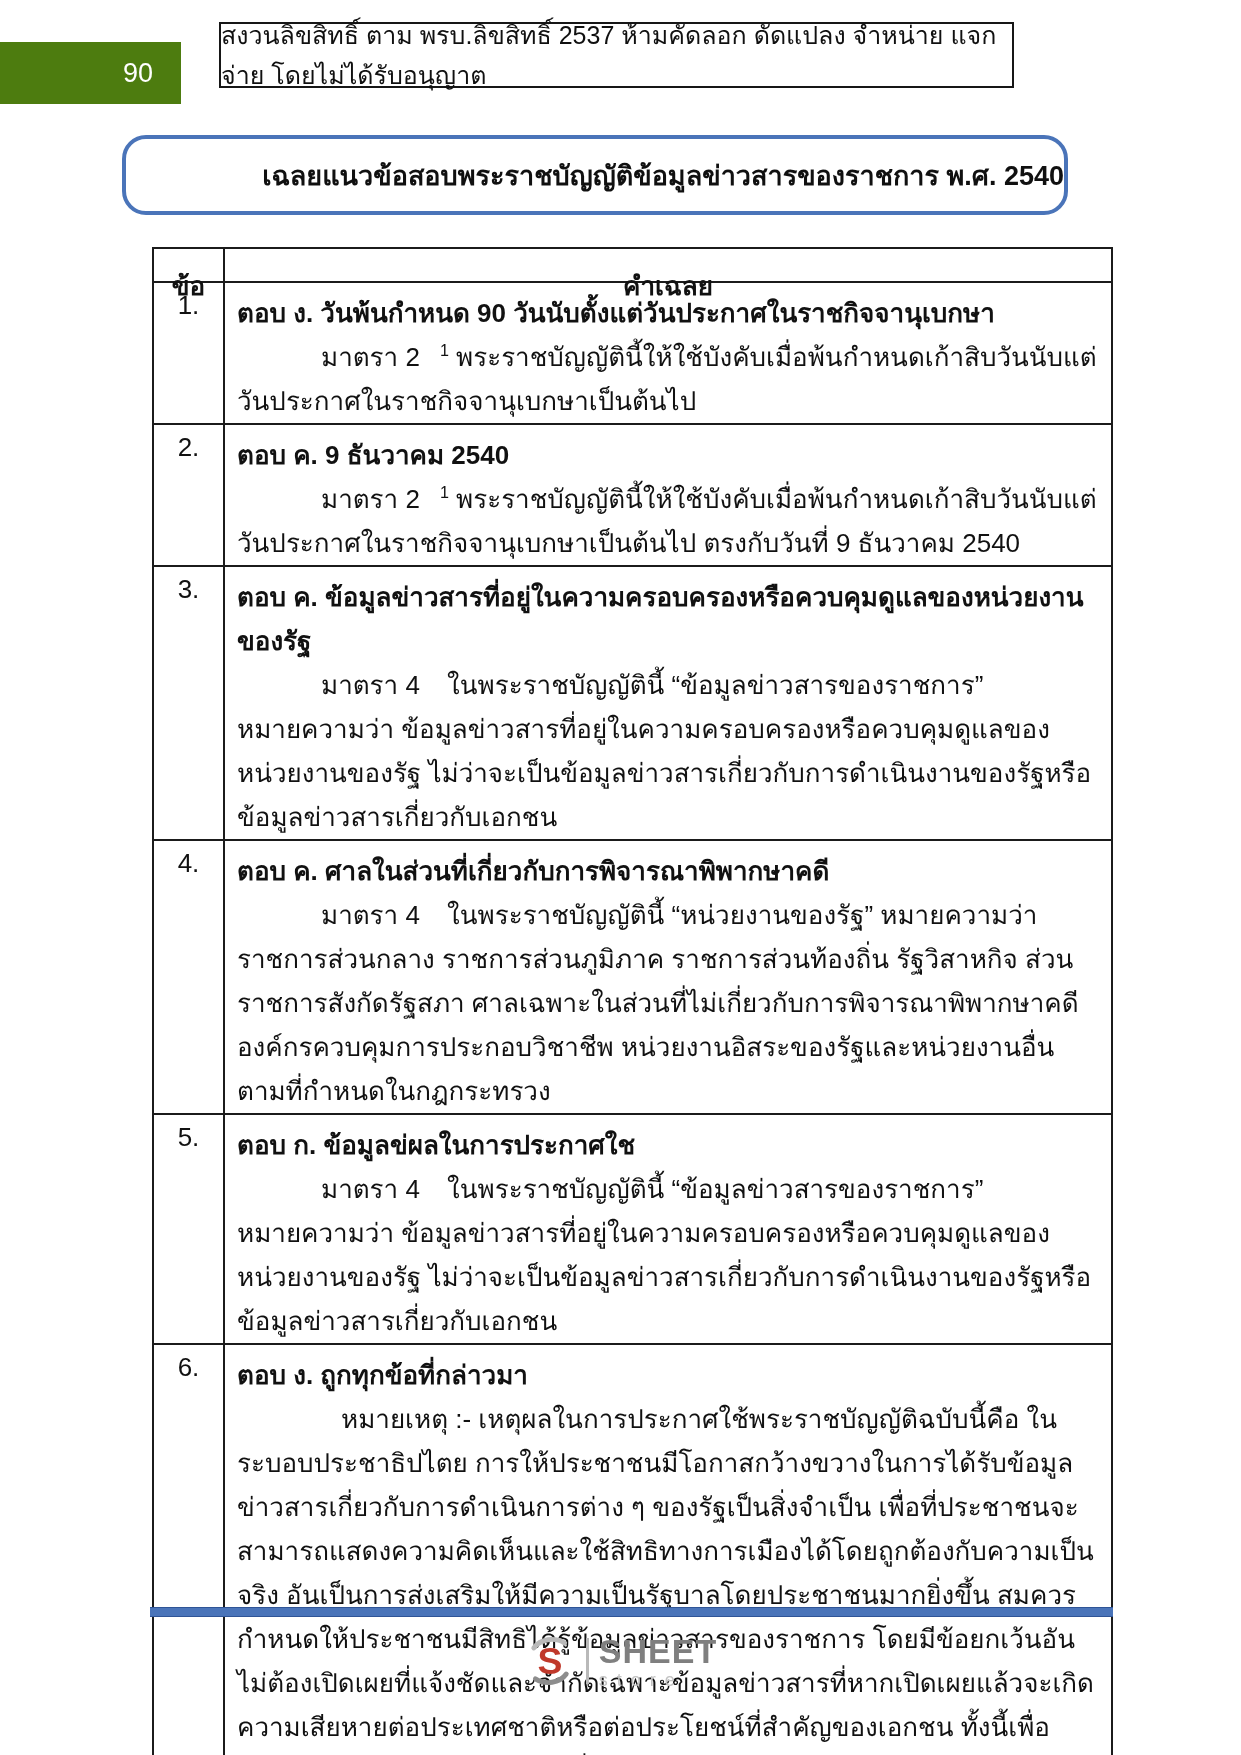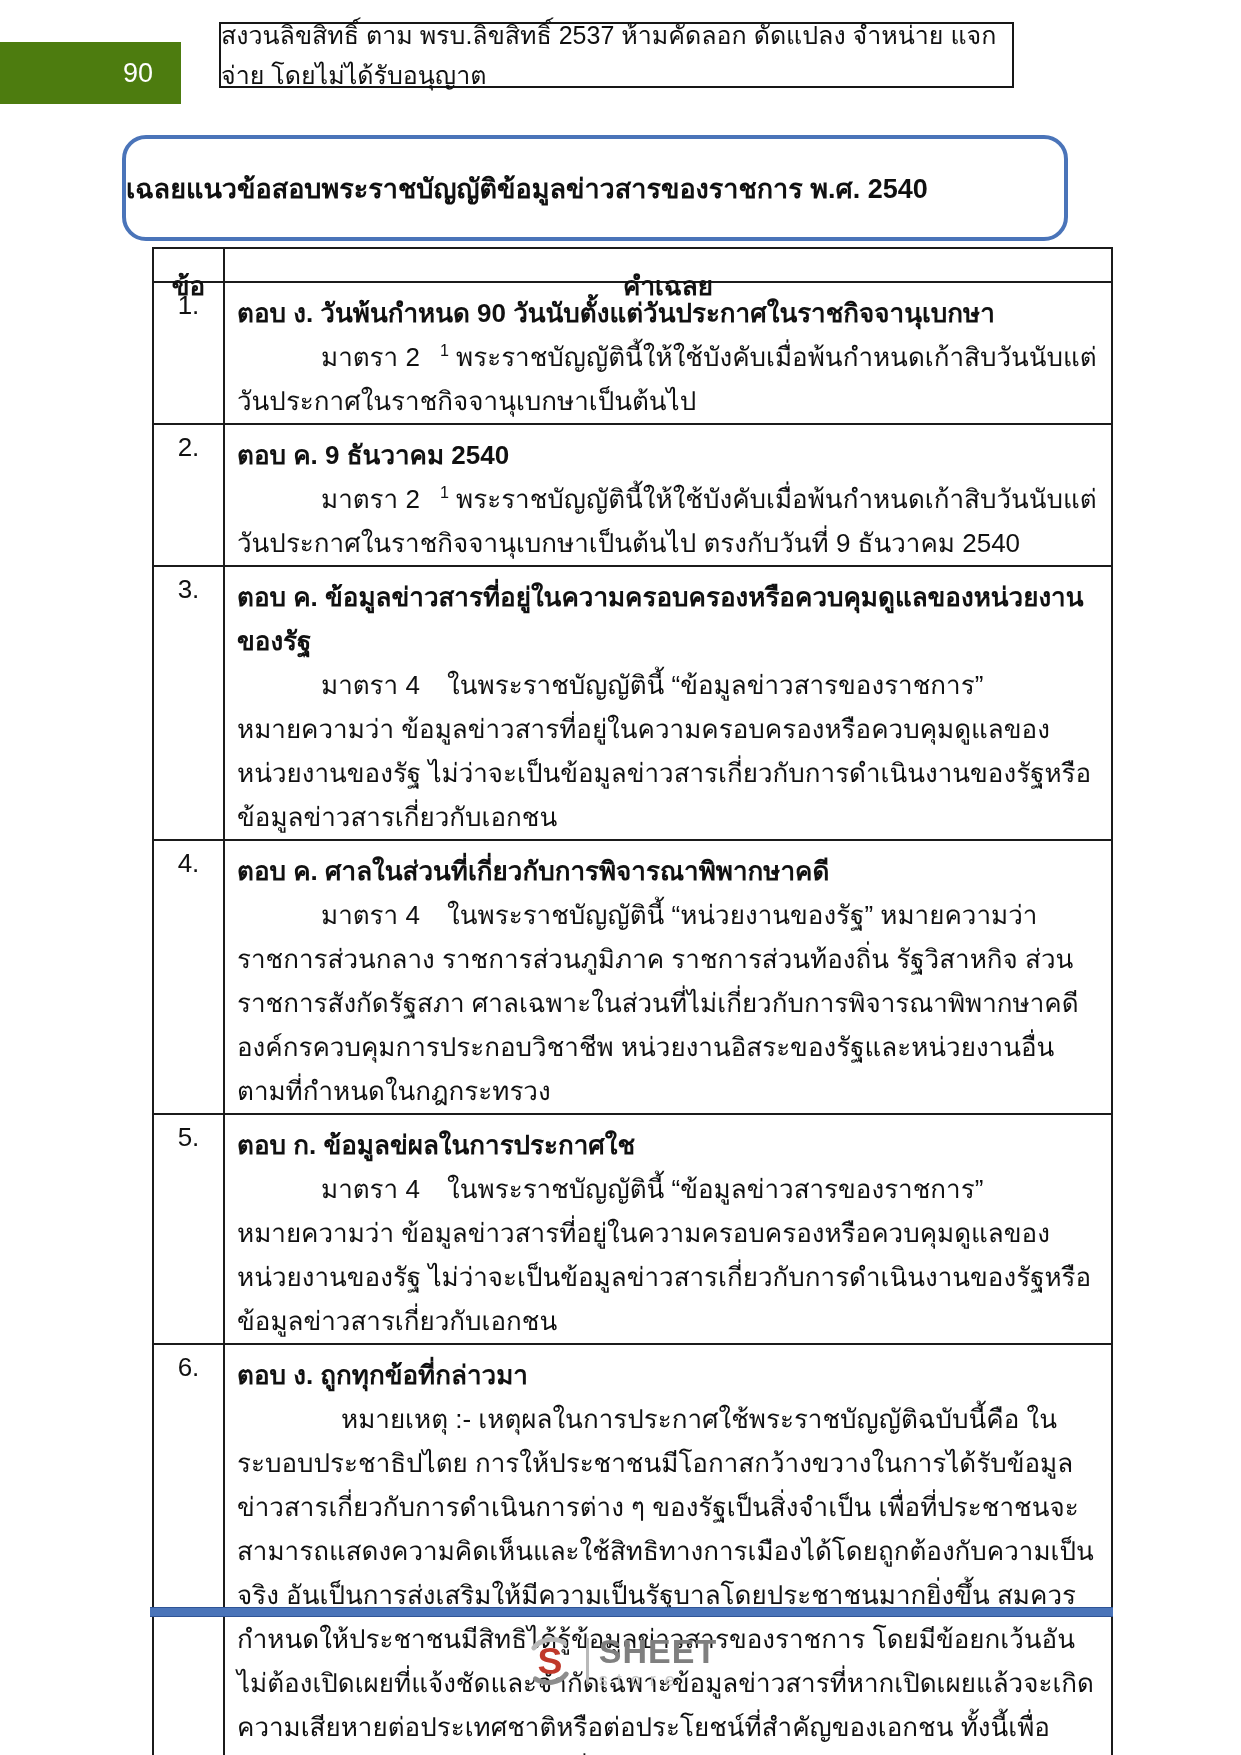--- a/index.html
+++ b/index.html
@@ -21,23 +21,23 @@
   }
   
   .copyright-box{
     position:absolute;left:219px;top:22px;width:795px;height:66px;
     border:2px solid #161616;box-sizing:border-box;
     display:flex;align-items:center;justify-content:center;
     font-size:25px;color:#101010;
   }
   
   .title-box{
-    position:absolute;left:122px;top:135px;width:946px;height:106px;
+    position:absolute;left:122px;top:135px;width:946px;height:80px;
     border:4px solid #4a74b9;border-radius:24px;box-sizing:border-box;
-    display:flex;align-items:center;justify-content:flex-start;
+    display:flex;align-items:center;justify-content:flex-end;
     font-size:27px;font-weight:bold;color:#101010;
   }
   
   .answer-table{
     position:absolute;left:152px;top:247px;width:961px;
     border:2px solid #1b1b1b;box-sizing:border-box;
     font-size:26px;
   }
   .t-row{display:flex;border-top:2px solid #1b1b1b;}
   .t-row:first-child{border-top:none;}

